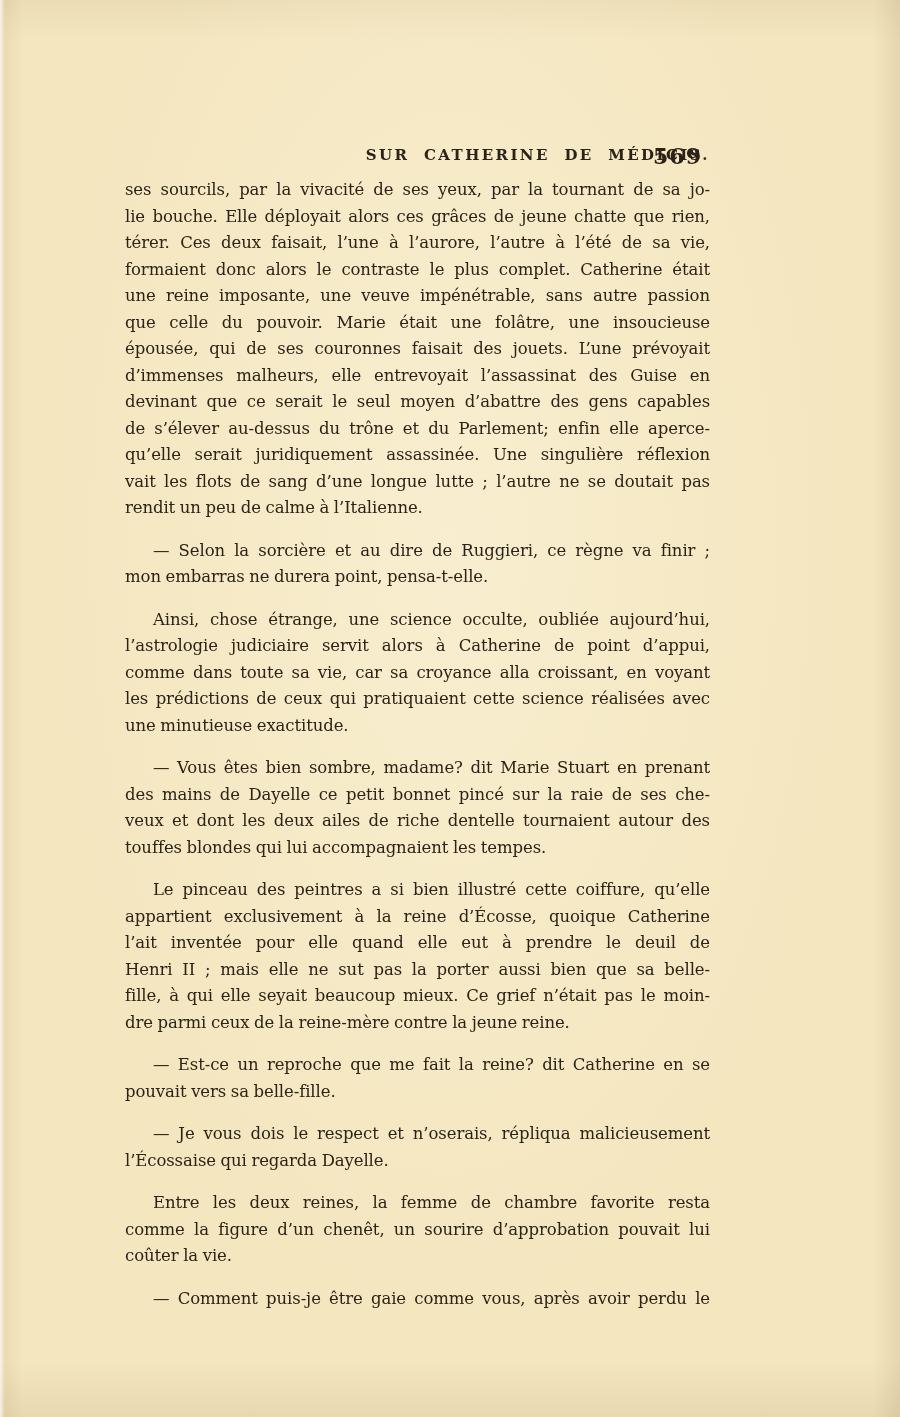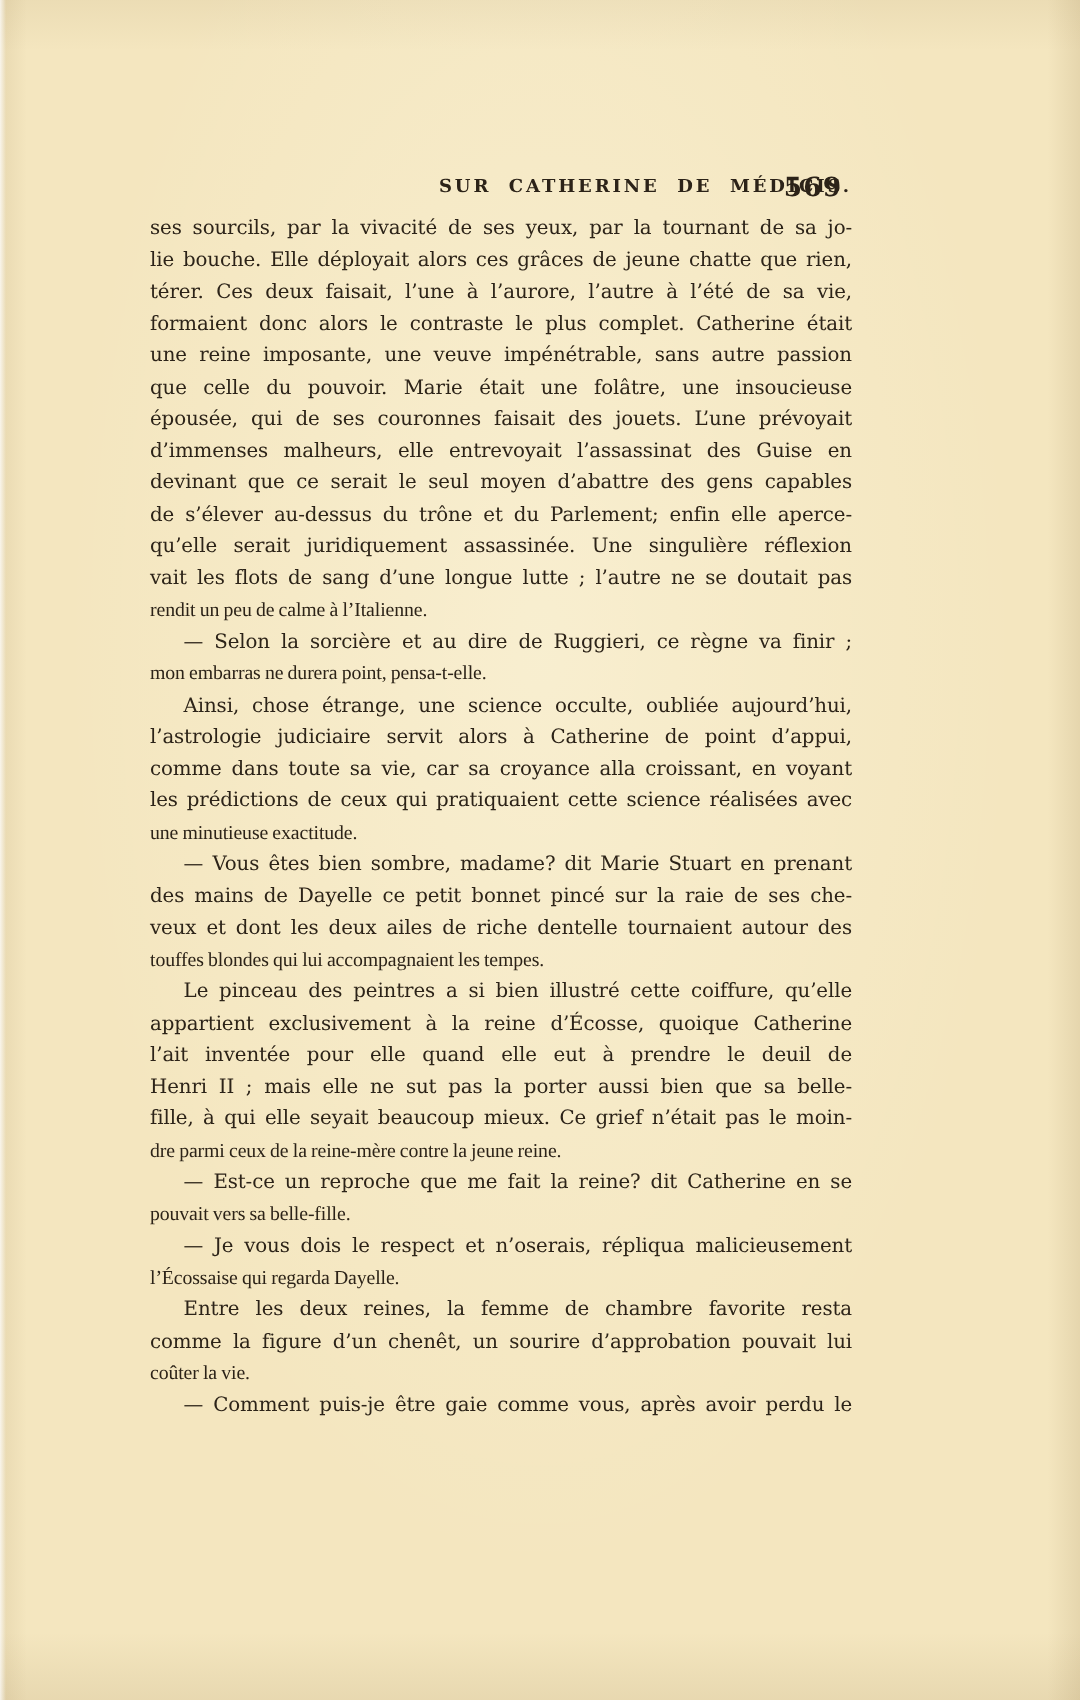--- a/index.html
+++ b/index.html
@@ -60,24 +60,24 @@
     letter-spacing: -0.1px;
     word-spacing: -0.5px;
     color: #2c2318;
   }
   .line {
     text-align: justify;
     text-align-last: justify;
   }
   .line.end {
     text-align-last: left;
-    font-family: Liberation Serif, serif;
   }
   .line.indent {
     text-indent: 28px;
+    margin-top: 16px;
   }
 </style>
 </head>
 <body>
 
 <div class="page">
   <div class="scan-edge"></div>
 
   <div class="running-header">
     <div class="running-title">SUR CATHERINE DE MÉDICIS.</div>

